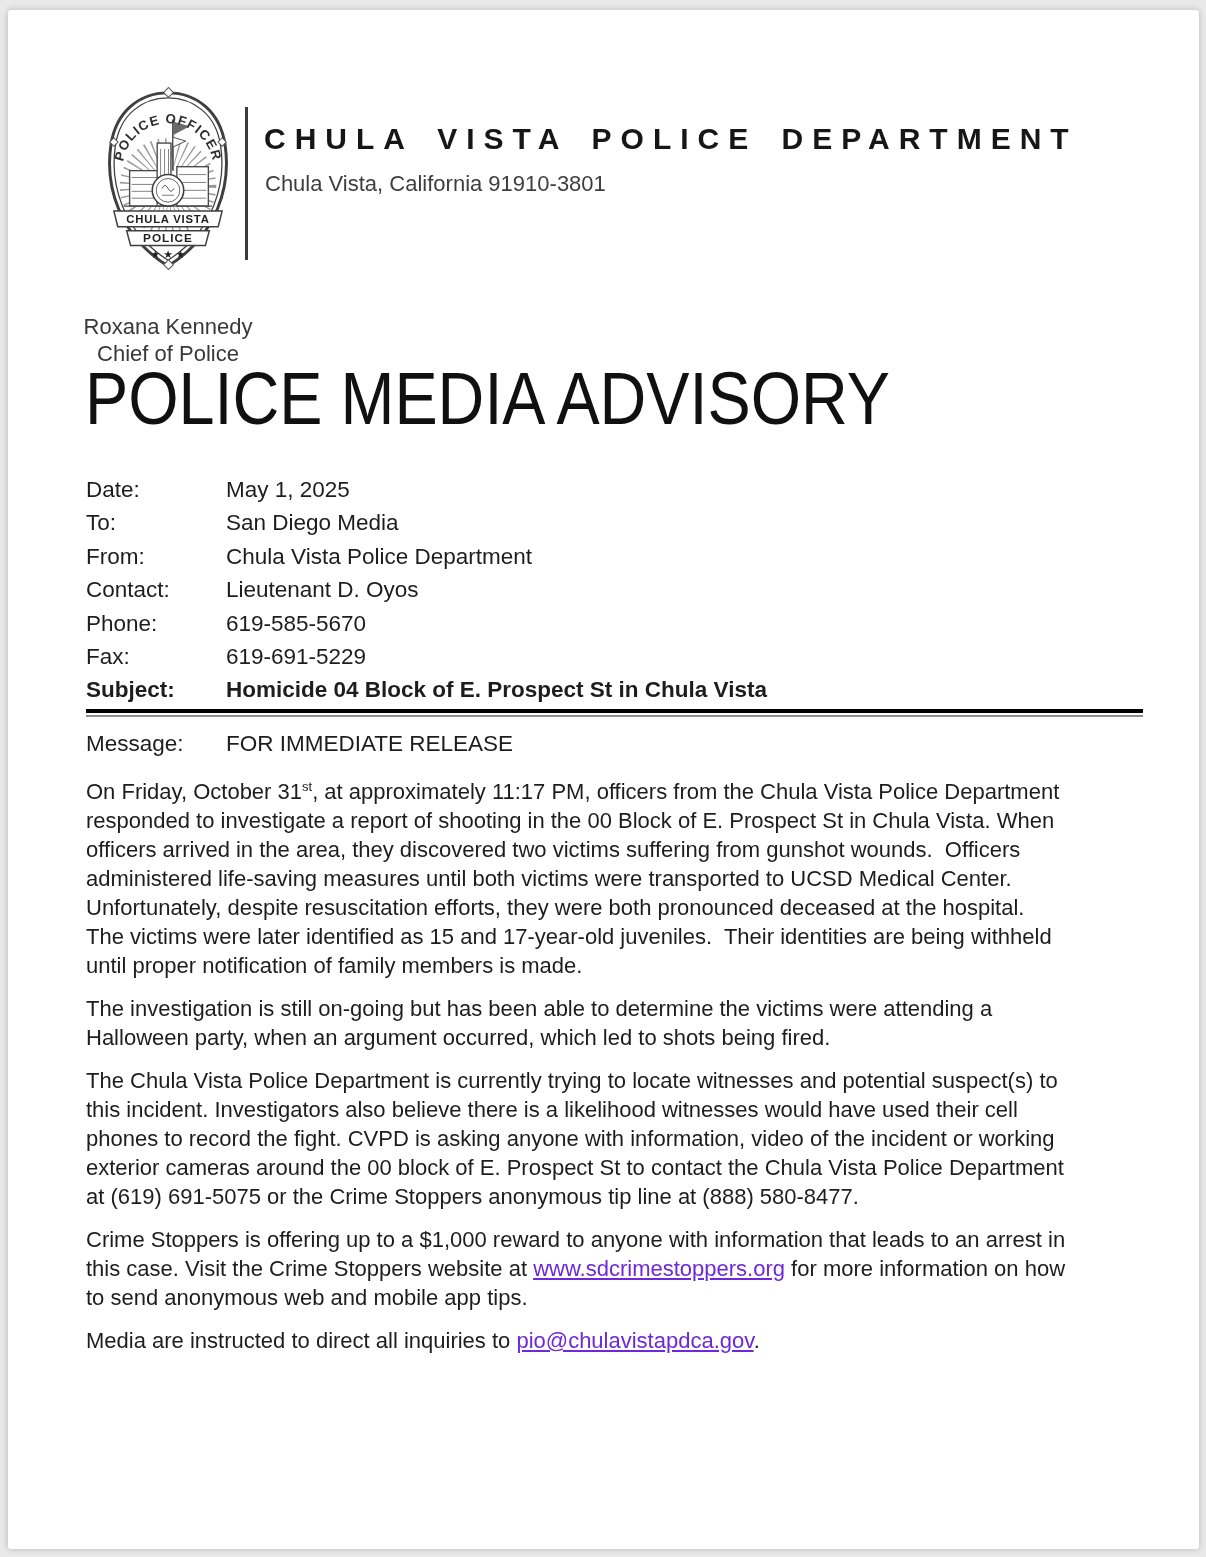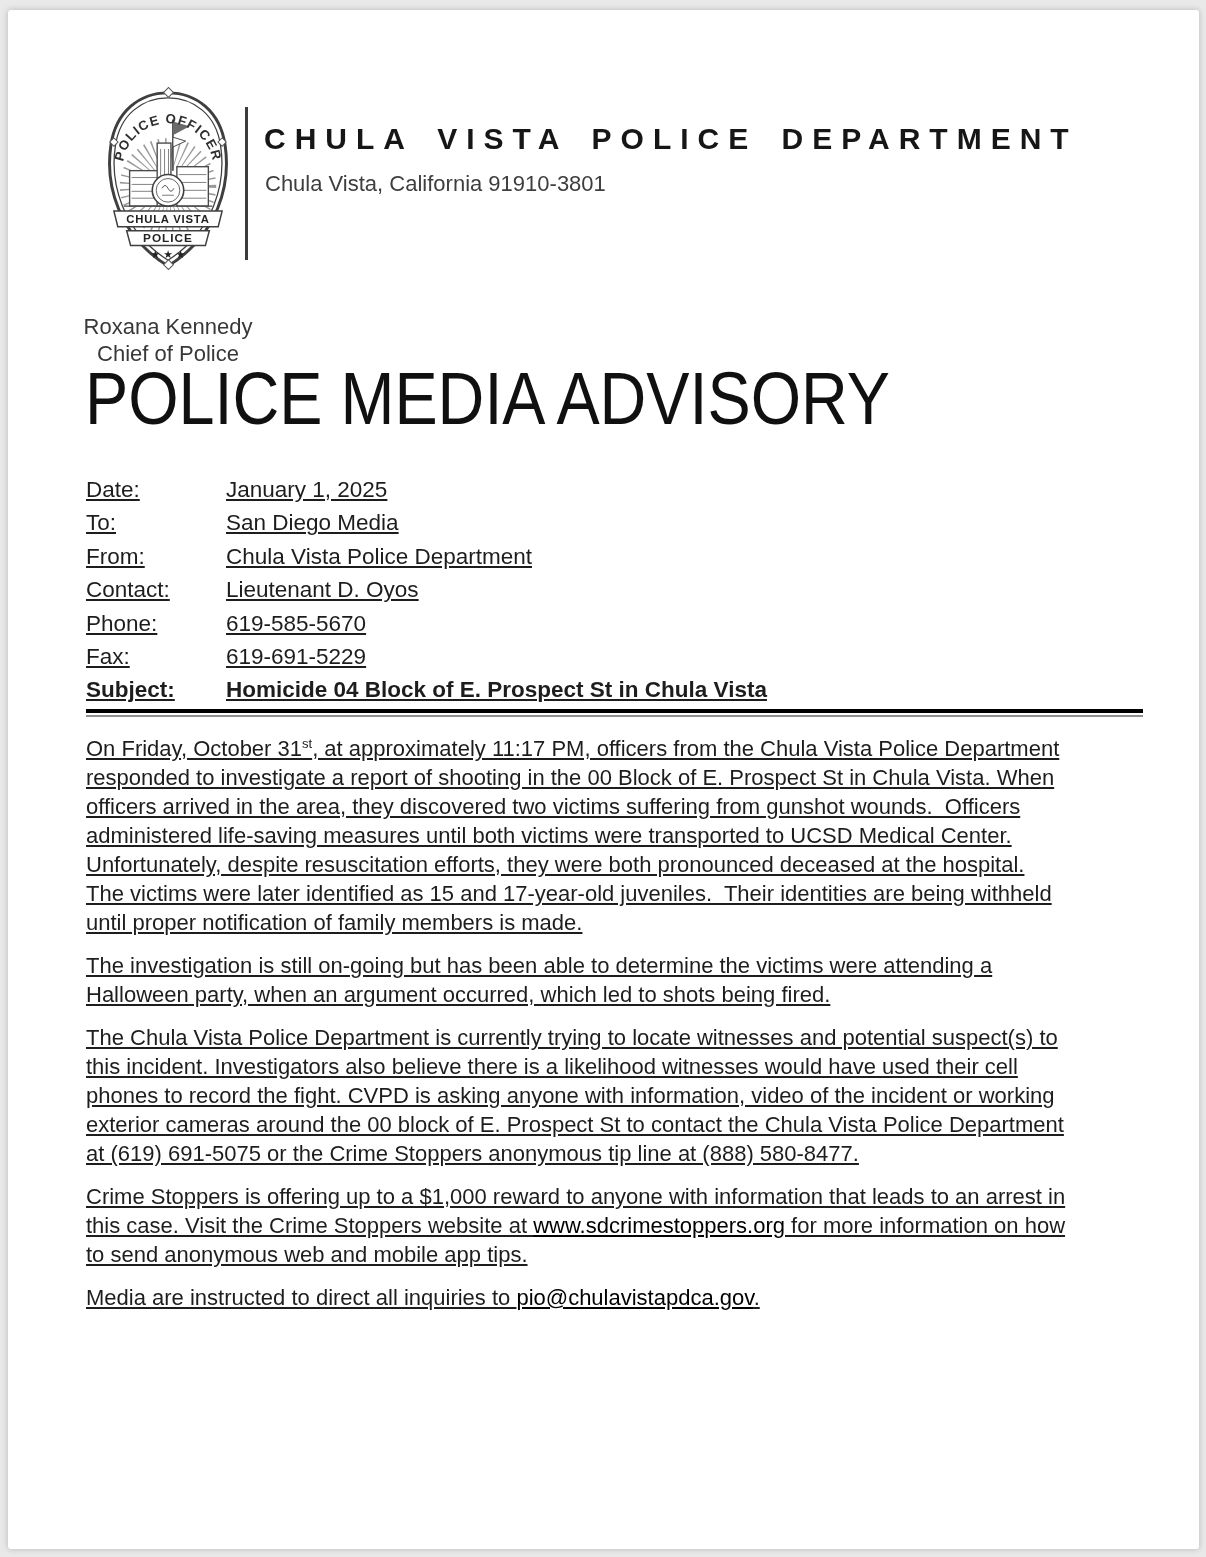--- a/index.html
+++ b/index.html
@@ -37,40 +37,40 @@
   
   .title {
     position: absolute; left: 77px; top: 349px; margin: 0;
     font-size: 74px; line-height: 80px; font-weight: 400;
     letter-spacing: 0px; white-space: nowrap; color: #101010;
     transform: scaleX(0.875); transform-origin: left top;
   }
   
   .content {
     position: absolute; left: 78px; top: 463px; width: 1120px;
-    font-size: 22.5px; color: #1d1d1d; text-decoration: underline;
+    font-size: 22.5px; color: #1d1d1d;
   }
   .meta-row { display: flex; line-height: 33.4px; }
   .meta-label { width: 140px; flex: 0 0 140px; }
   .meta-row.bold { font-weight: bold; }
   .subject-rule {
     width: 1057px; height: 2px; margin-top: 2px;
     border-top: 4px solid #000000;
     border-bottom: 2px solid #8f8f8f;
   }
   .msg-row { display: flex; line-height: 32px; margin-top: 11px; }
   .msg-label { width: 140px; flex: 0 0 140px; }
   .bodytext p {
     margin: 0 0 14px 0;
     font-size: 22px; line-height: 29px;
     white-space: pre-wrap; color: #1d1d1d;
   }
   .bodytext p:first-child { margin-top: 17px; }
   .sup { vertical-align: super; font-size: 13px; line-height: 0; }
-  a.doclink { color: #000000; text-decoration: underline; cursor: pointer; }
+  a.doclink { color: #6d28d9; text-decoration: underline; cursor: pointer; }
 </style>
 </head>
 <body>
 
 <div class="canvas">
   <div class="page">
 
     <svg class="badge" viewBox="0 0 150 190" xmlns="http://www.w3.org/2000/svg">
 
       <path d="M75 7 C104 7 128 26 133 60 C139 100 126 151 75 183 C24 151 11 100 17 60 C22 26 46 7 75 7 Z" fill="#ffffff" stroke="#3f3f3f" stroke-width="3"></path>
@@ -136,21 +136,21 @@
       <div>Chula Vista, California 91910-3801</div>
     </div>
 
     <h1 class="title">POLICE MEDIA ADVISORY</h1>
 
     <div class="content">
 
       <div class="meta">
         <div class="meta-row">
           <span class="meta-label">Date:</span>
-          <span class="meta-value">January 1, 2025</span>
+          <span class="meta-value">May 1, 2025</span>
         </div>
         <div class="meta-row">
           <span class="meta-label">To:</span>
           <span class="meta-value">San Diego Media</span>
         </div>
         <div class="meta-row">
           <span class="meta-label">From:</span>
           <span class="meta-value">Chula Vista Police Department</span>
         </div>
         <div class="meta-row">
@@ -166,20 +166,24 @@
           <span class="meta-value">619-691-5229</span>
         </div>
         <div class="meta-row bold">
           <span class="meta-label">Subject:</span>
           <span class="meta-value">Homicide 04 Block of E. Prospect St in Chula Vista</span>
         </div>
       </div>
 
       <div class="subject-rule"></div>
 
+      <div class="msg-row">
+        <span class="msg-label">Message:</span>
+        <span>FOR IMMEDIATE RELEASE</span>
+      </div>
 
       <div class="bodytext">
         <p><span>On Friday, October 31</span><span class="sup">st</span><span>, at approximately 11:17 PM, officers from the Chula Vista Police Department
 responded to investigate a report of shooting in the 00 Block of E. Prospect St in Chula Vista. When
 officers arrived in the area, they discovered two victims suffering from gunshot wounds.  Officers
 administered life-saving measures until both victims were transported to UCSD Medical Center.
 Unfortunately, despite resuscitation efforts, they were both pronounced deceased at the hospital.
 The victims were later identified as 15 and 17-year-old juveniles.  Their identities are being withheld
 until proper notification of family members is made.</span></p>
 

